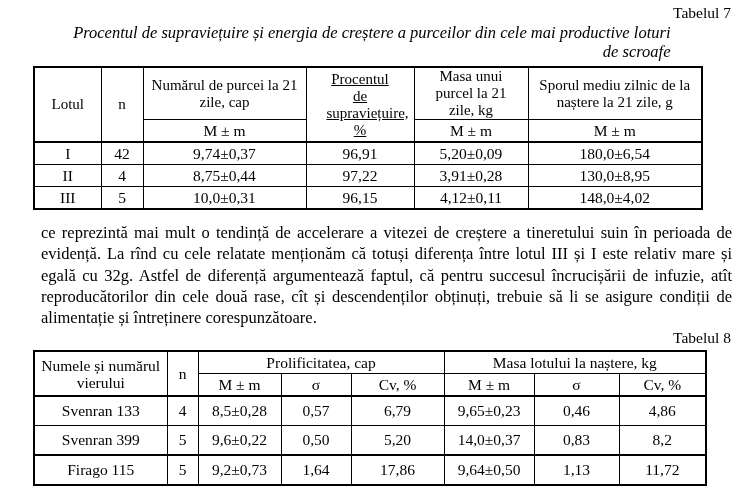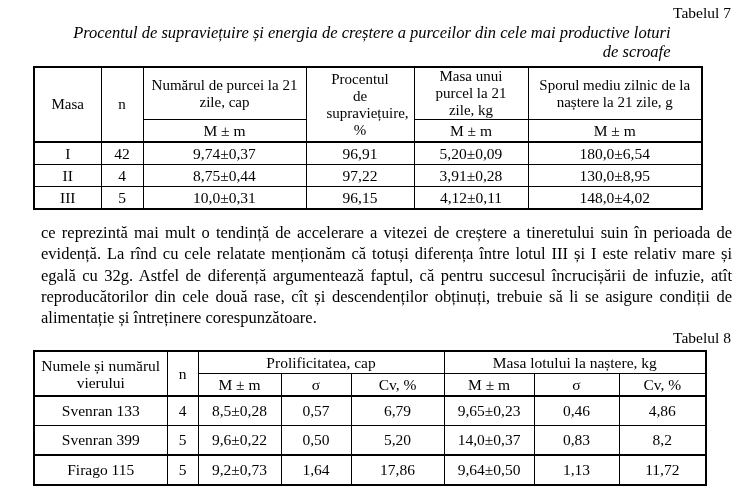--- a/index.html
+++ b/index.html
@@ -89,24 +89,24 @@
     <colgroup>
       <col style="width:67px">
         <col style="width:42px">
         <col style="width:163px">
       <col style="width:108px">
         <col style="width:114px">
         <col style="width:174px">
     </colgroup>
     <tbody>
       <tr class="hdr">
-        <td rowspan="2" class="hb">Masa</td>
+        <td rowspan="2" class="hb">Lotul</td>
         <td rowspan="2" class="hb">n</td>
         <td>Numărul de purcei la 21 zile, cap</td>
-        <td rowspan="2" class="hb" style="padding:0 20px;">Procentul de supraviețuire, %</td>
+        <td rowspan="2" class="hb" style="padding:0 20px;text-decoration:underline;">Procentul de supraviețuire, %</td>
         <td style="padding:0 14px;">Masa unui purcel la 21 zile, kg</td>
         <td>Sporul mediu zilnic de la naștere la 21 zile, g</td>
       </tr>
       <tr class="hdr2">
         <td class="hb">M ± m</td>
         <td class="hb">M ± m</td>
         <td class="hb">M ± m</td>
       </tr>
       <tr class="data">
         <td>I</td>

